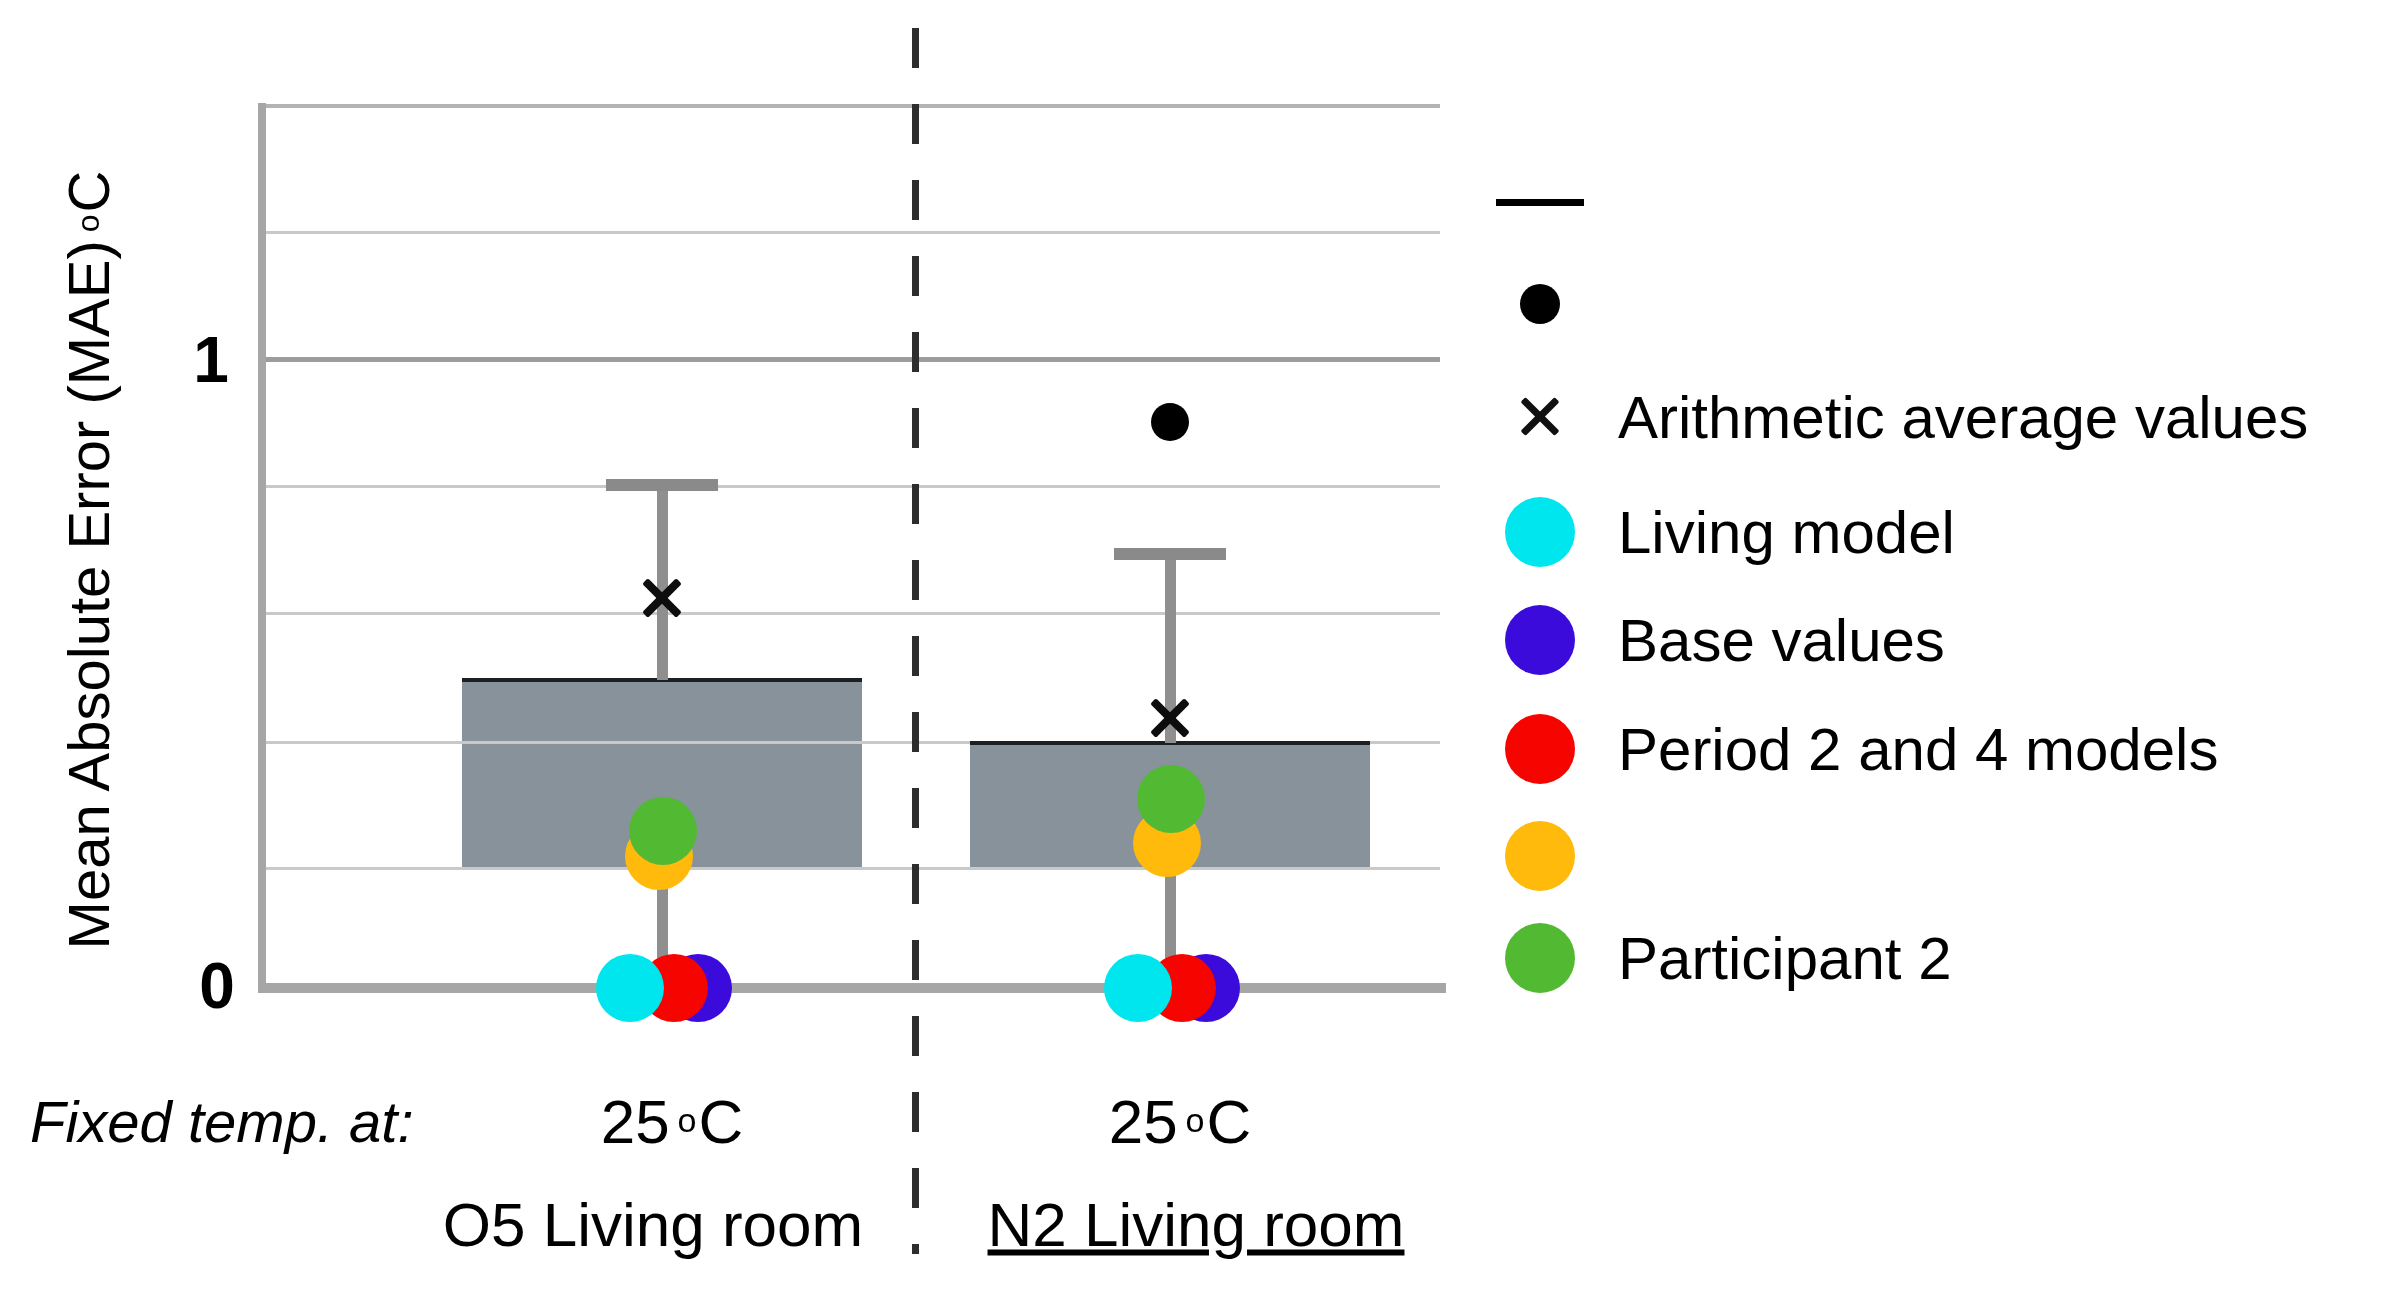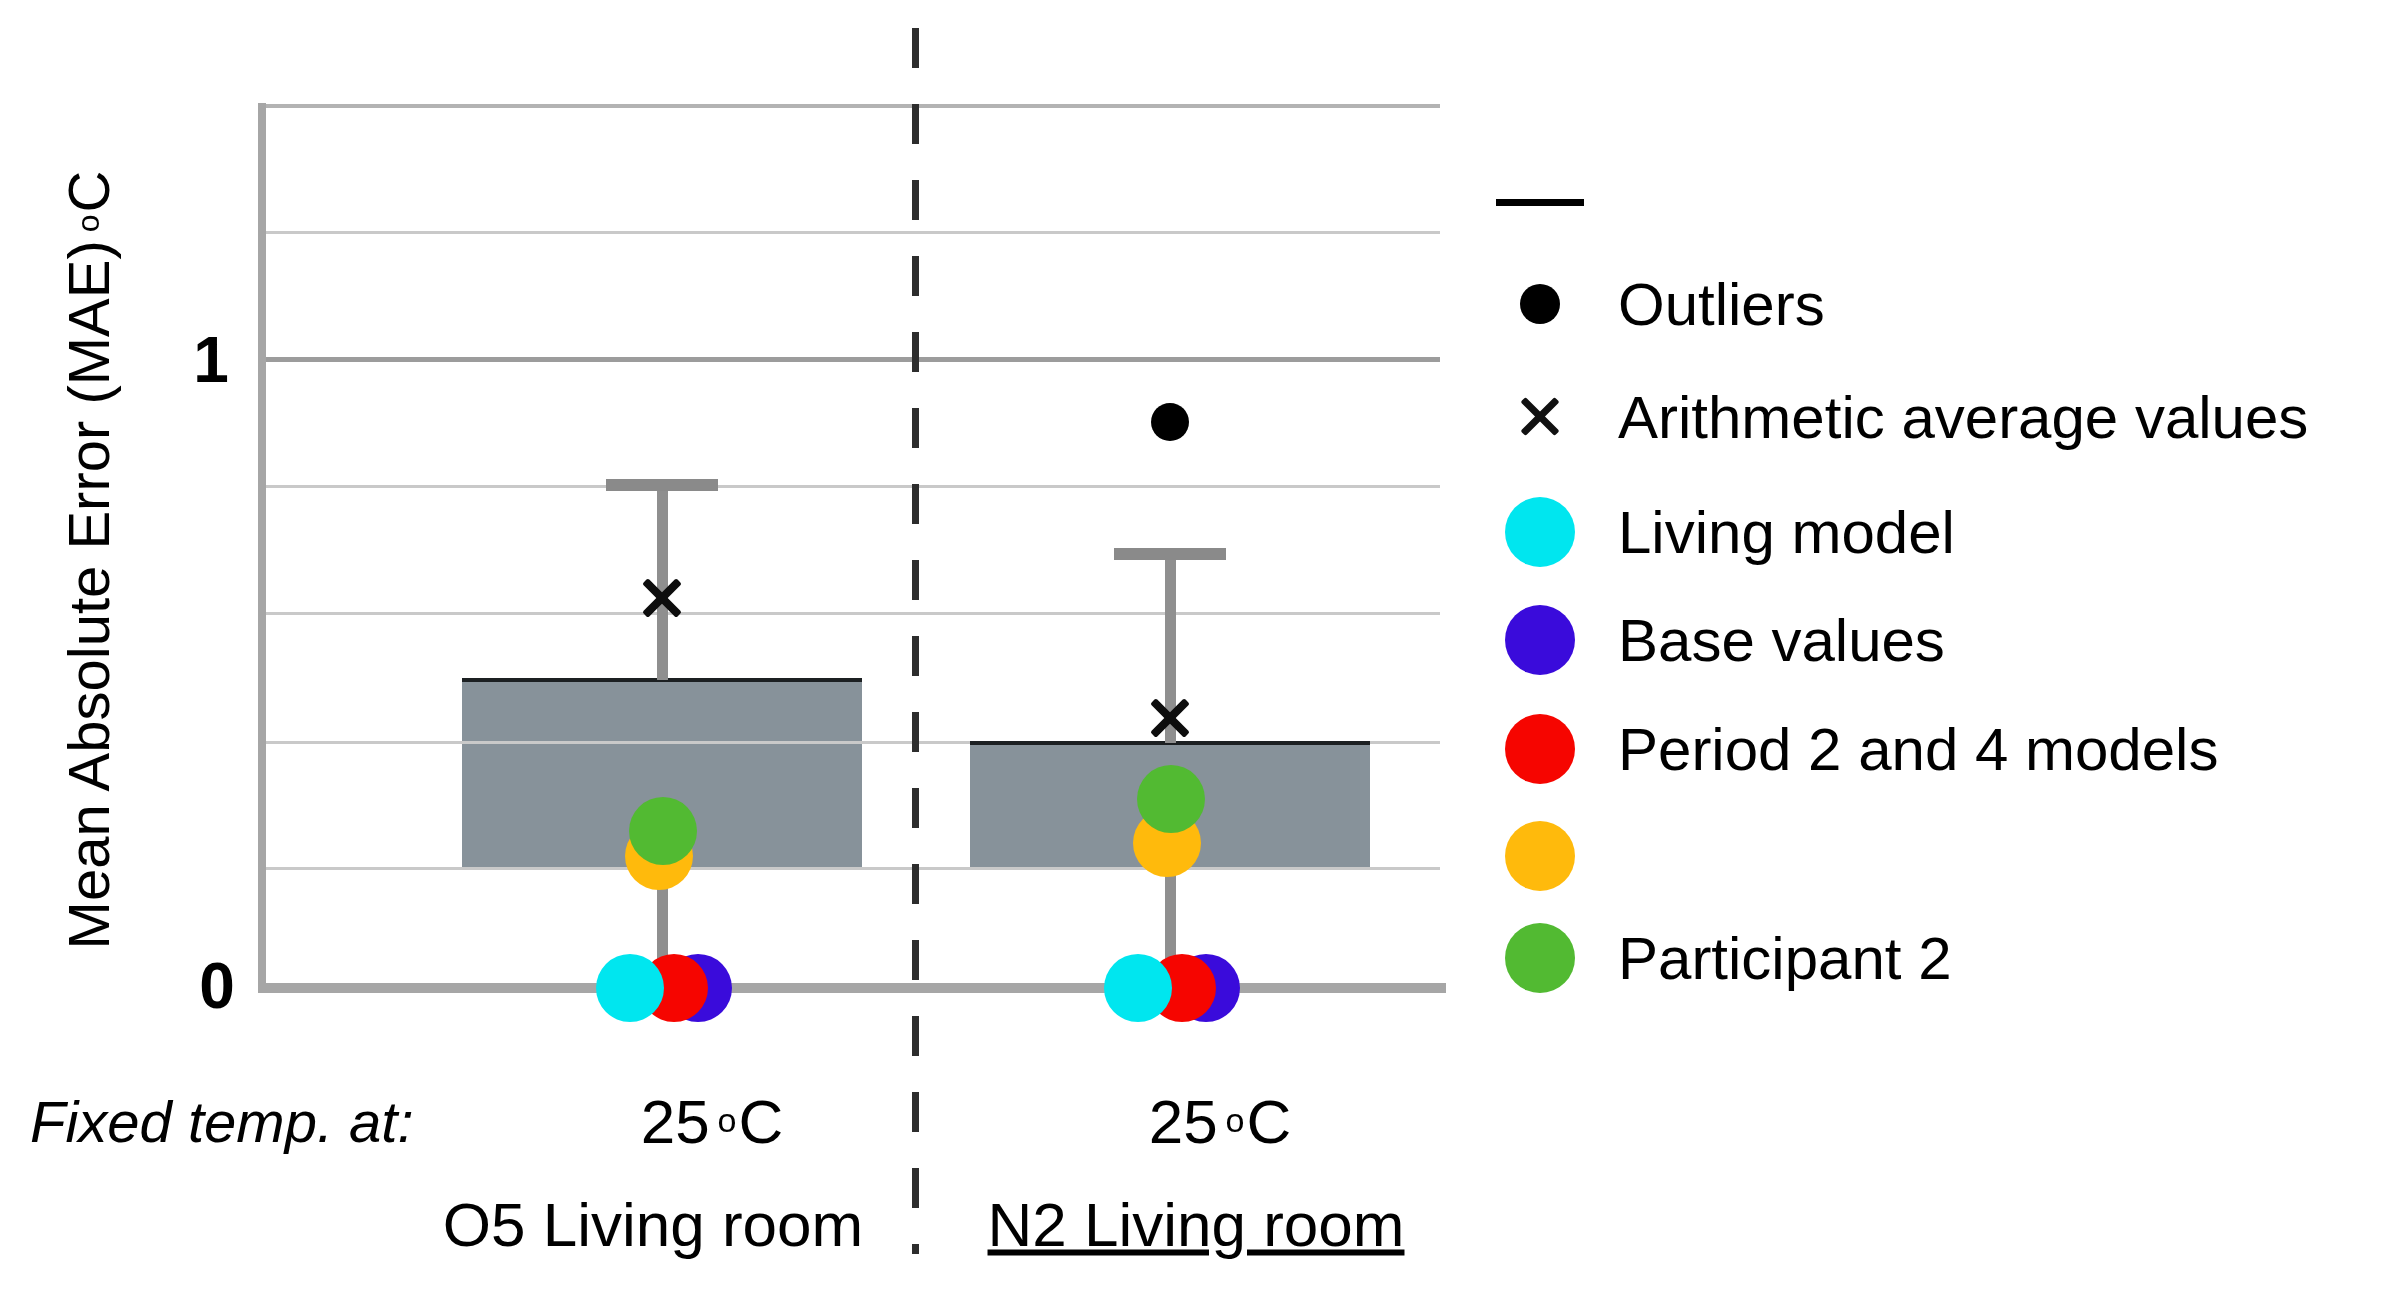--- a/index.html
+++ b/index.html
@@ -42,21 +42,21 @@
   .icon-line{width:88px;height:7px;background:#000;}
   .icon-dot{width:40px;height:40px;border-radius:50%;background:#000;}
   .icon-x{position:relative;width:48px;height:48px;}
   .icon-x .xbar{position:absolute;left:0;top:20px;width:48px;height:7px;background:#111;border-radius:2px;}
   .icon-x .xbar.a{transform:rotate(45deg);}
   .icon-x .xbar.b{transform:rotate(-45deg);}
   .icon-circle{width:70px;height:70px;border-radius:50%;background:#888;}
 
   
   .xprefix{position:absolute;left:30px;top:1121px;transform:translateY(-50%);font-size:58px;font-style:italic;white-space:nowrap;}
-  .temp{position:absolute;top:1121px;transform:translate(-50%,-50%);font-size:62px;white-space:nowrap;margin-left:40px;}
+  .temp{position:absolute;top:1121px;transform:translate(-50%,-50%);font-size:62px;white-space:nowrap;}
   .t1{left:672px;} .t2{left:1180px;}
   .cat{position:absolute;top:1224px;transform:translate(-50%,-50%);font-size:62px;white-space:nowrap;}
   .c1{left:653px;} .c2{left:1196px;text-decoration:underline;}
 </style>
 </head>
 <body>
 
 <div id="canvas">
 
   <div class="ylab">
@@ -74,21 +74,20 @@
   <div>
     <div class="legend-row" style="top:160px">
       <span class="legend-icon">
           <span class="icon-line"></span>
         </span>
     </div>
     <div class="legend-row" style="top:262px">
       <span class="legend-icon">
           <span class="icon-dot"></span>
         </span>
-      <span class="legend-label">Outliers</span>
     </div>
     <div class="legend-row" style="top:375px">
       <span class="legend-icon">
         <span class="icon-x">
             <span class="xbar a"></span>
             <span class="xbar b"></span>
           </span>
       </span>
       <span class="legend-label">Arithmetic average values</span>
     </div>

